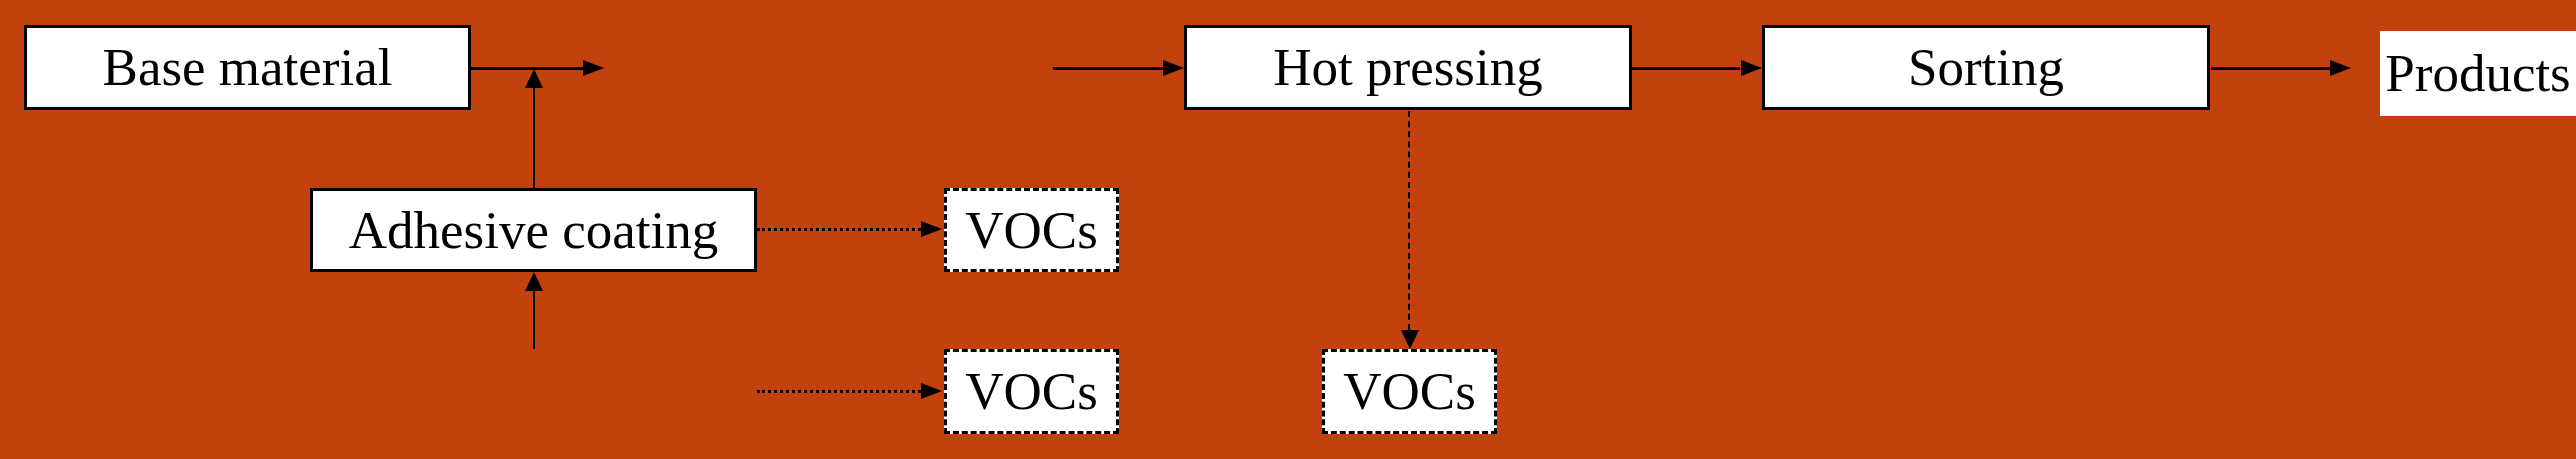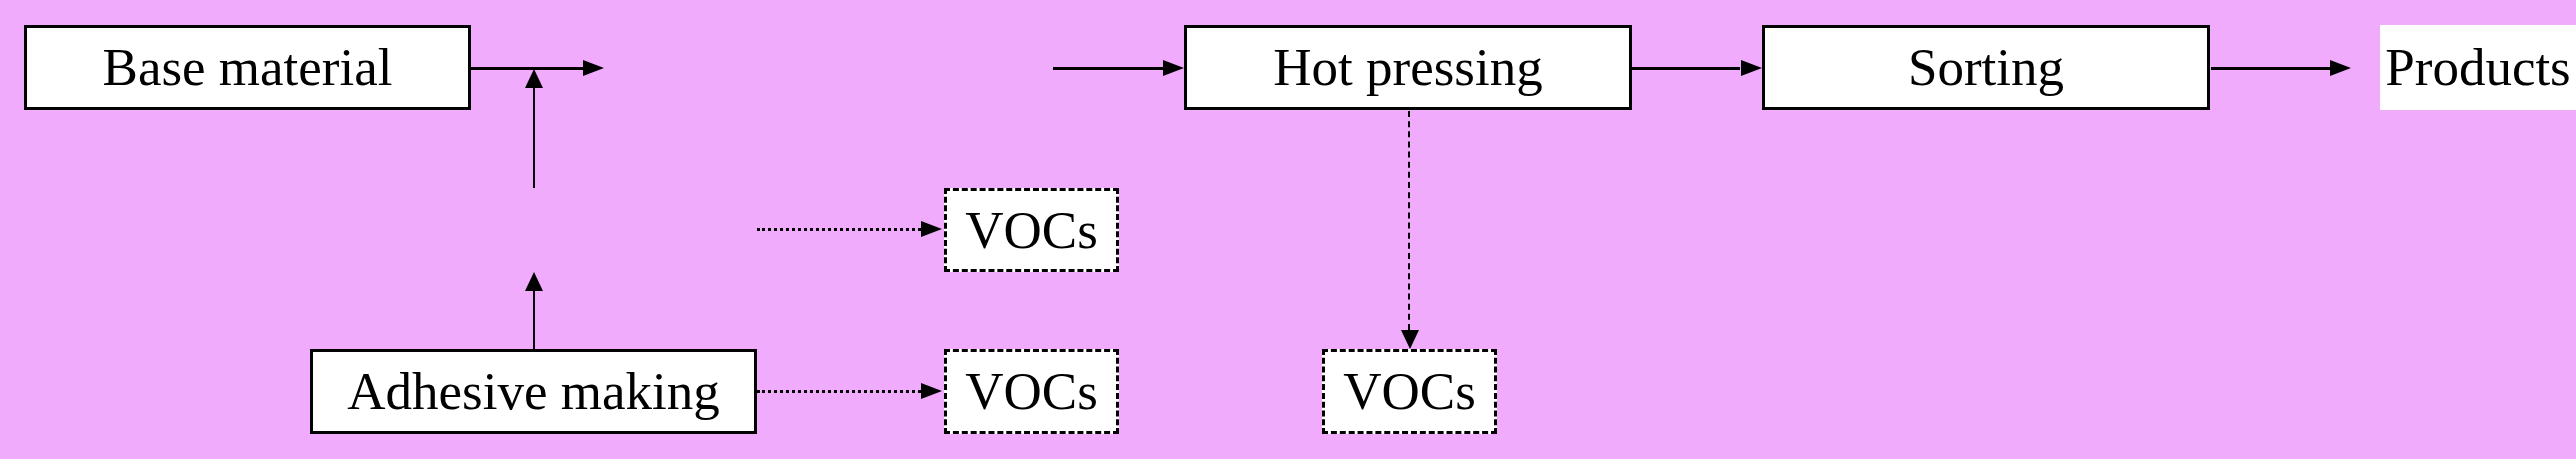--- a/index.html
+++ b/index.html
@@ -4,21 +4,21 @@
 <style>
   html, body {
     margin: 0;
     padding: 0;
     background: #ffffff;
   }
   #canvas {
     position: relative;
     width: 2576px;
     height: 460px;
-    background: #f0abfc;
+    background: #c2410c;
     font-family: "Liberation Serif", "DejaVu Serif", serif;
     color: #000000;
     overflow: hidden;
   }
   .node {
     position: absolute;
     box-sizing: border-box;
     background: #ffffff;
     display: flex;
     align-items: center;
@@ -71,21 +71,21 @@
     border-left: 9px solid transparent;
     border-right: 9px solid transparent;
     border-top: 19px solid #000000;
   }
 
   
   #node-base-material     { left: 24px;   top: 25px;  width: 447px; height: 85px; }
   #node-sorting           { left: 605px; top: 25px;  width: 448px; height: 85px; }
   #node-hot-pressing      { left: 1184px; top: 25px;  width: 448px; height: 85px; }
   #node-trimming          { left: 1762px; top: 25px;  width: 448px; height: 85px; }
-  #node-products          { left: 2380px; top: 25px;  width: 196px; height: 85px; align-items: center; }
+  #node-products          { left: 2380px; top: 31px;  width: 196px; height: 85px; align-items: center; }
   #node-adhesive-coating  { left: 310px;  top: 188px; width: 447px; height: 84px; }
   #node-adhesive-making   { left: 310px;  top: 349px; width: 447px; height: 85px; }
   #node-vocs-coating      { left: 944px; top: 188px; width: 175px; height: 84px; }
   #node-vocs-making       { left: 944px; top: 349px; width: 175px; height: 85px; }
   #node-vocs-hot-pressing { left: 1322px; top: 349px; width: 175px; height: 85px; }
 
   
   #line-base-sorting      { left: 471px;  top: 67px; width: 112px; }
   #head-base-sorting      { left: 583px;  top: 60px; }
   #line-sorting-hot       { left: 1053px; top: 67px; width: 110px; }
@@ -143,34 +143,34 @@
   <div class="hline" id="line-trimming-products"></div>
   <div class="tri right" id="head-trimming-products"></div>
 
   <div class="node plain" id="node-products">
     <span>Products</span>
   </div>
 
   <div class="tri up" id="head-coating-junction"></div>
   <div class="vline" id="line-coating-junction"></div>
 
+  <div class="node solid" id="node-adhesive-coating">
+    <span>Adhesive coating</span>
+  </div>
 
   <div class="hline dotted" id="line-coating-vocs"></div>
   <div class="tri right" id="head-coating-vocs"></div>
 
   <div class="node dashed" id="node-vocs-coating">
     <span>VOCs</span>
   </div>
 
   <div class="tri up" id="head-making-coating"></div>
   <div class="vline" id="line-making-coating"></div>
 
-  <div class="node solid" id="node-adhesive-making">
-    <span>Adhesive making</span>
-  </div>
 
   <div class="hline dotted" id="line-making-vocs"></div>
   <div class="tri right" id="head-making-vocs"></div>
 
   <div class="node dashed" id="node-vocs-making">
     <span>VOCs</span>
   </div>
 
   <div class="vline dashed" id="line-hot-vocs"></div>
   <div class="tri down" id="head-hot-vocs"></div>

